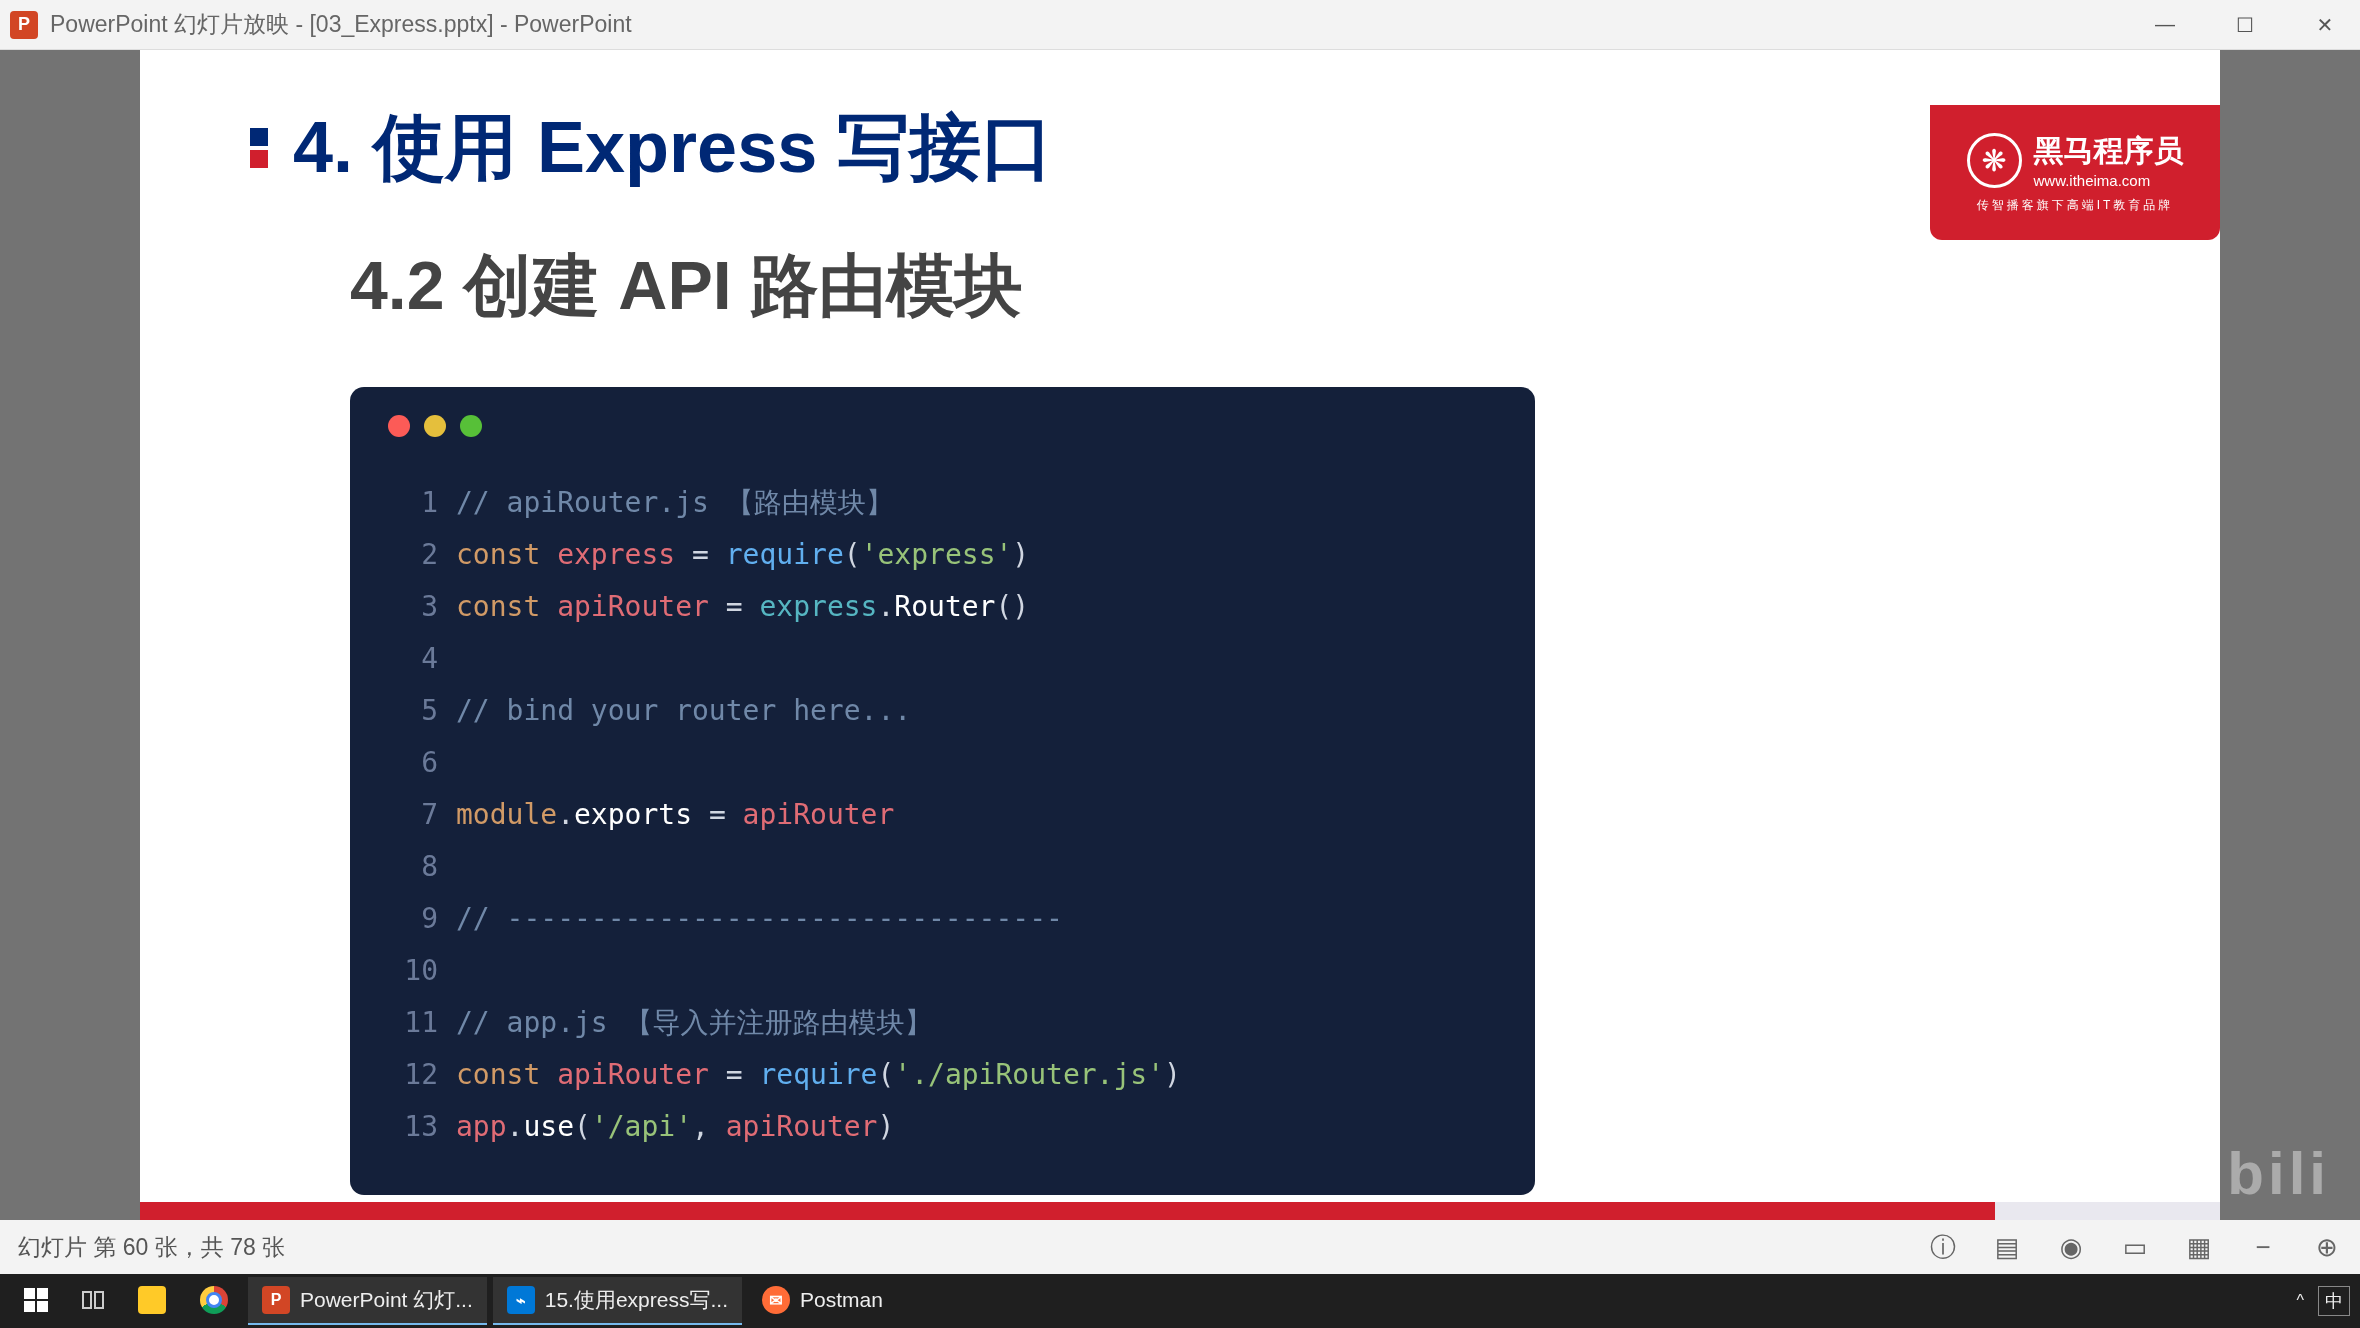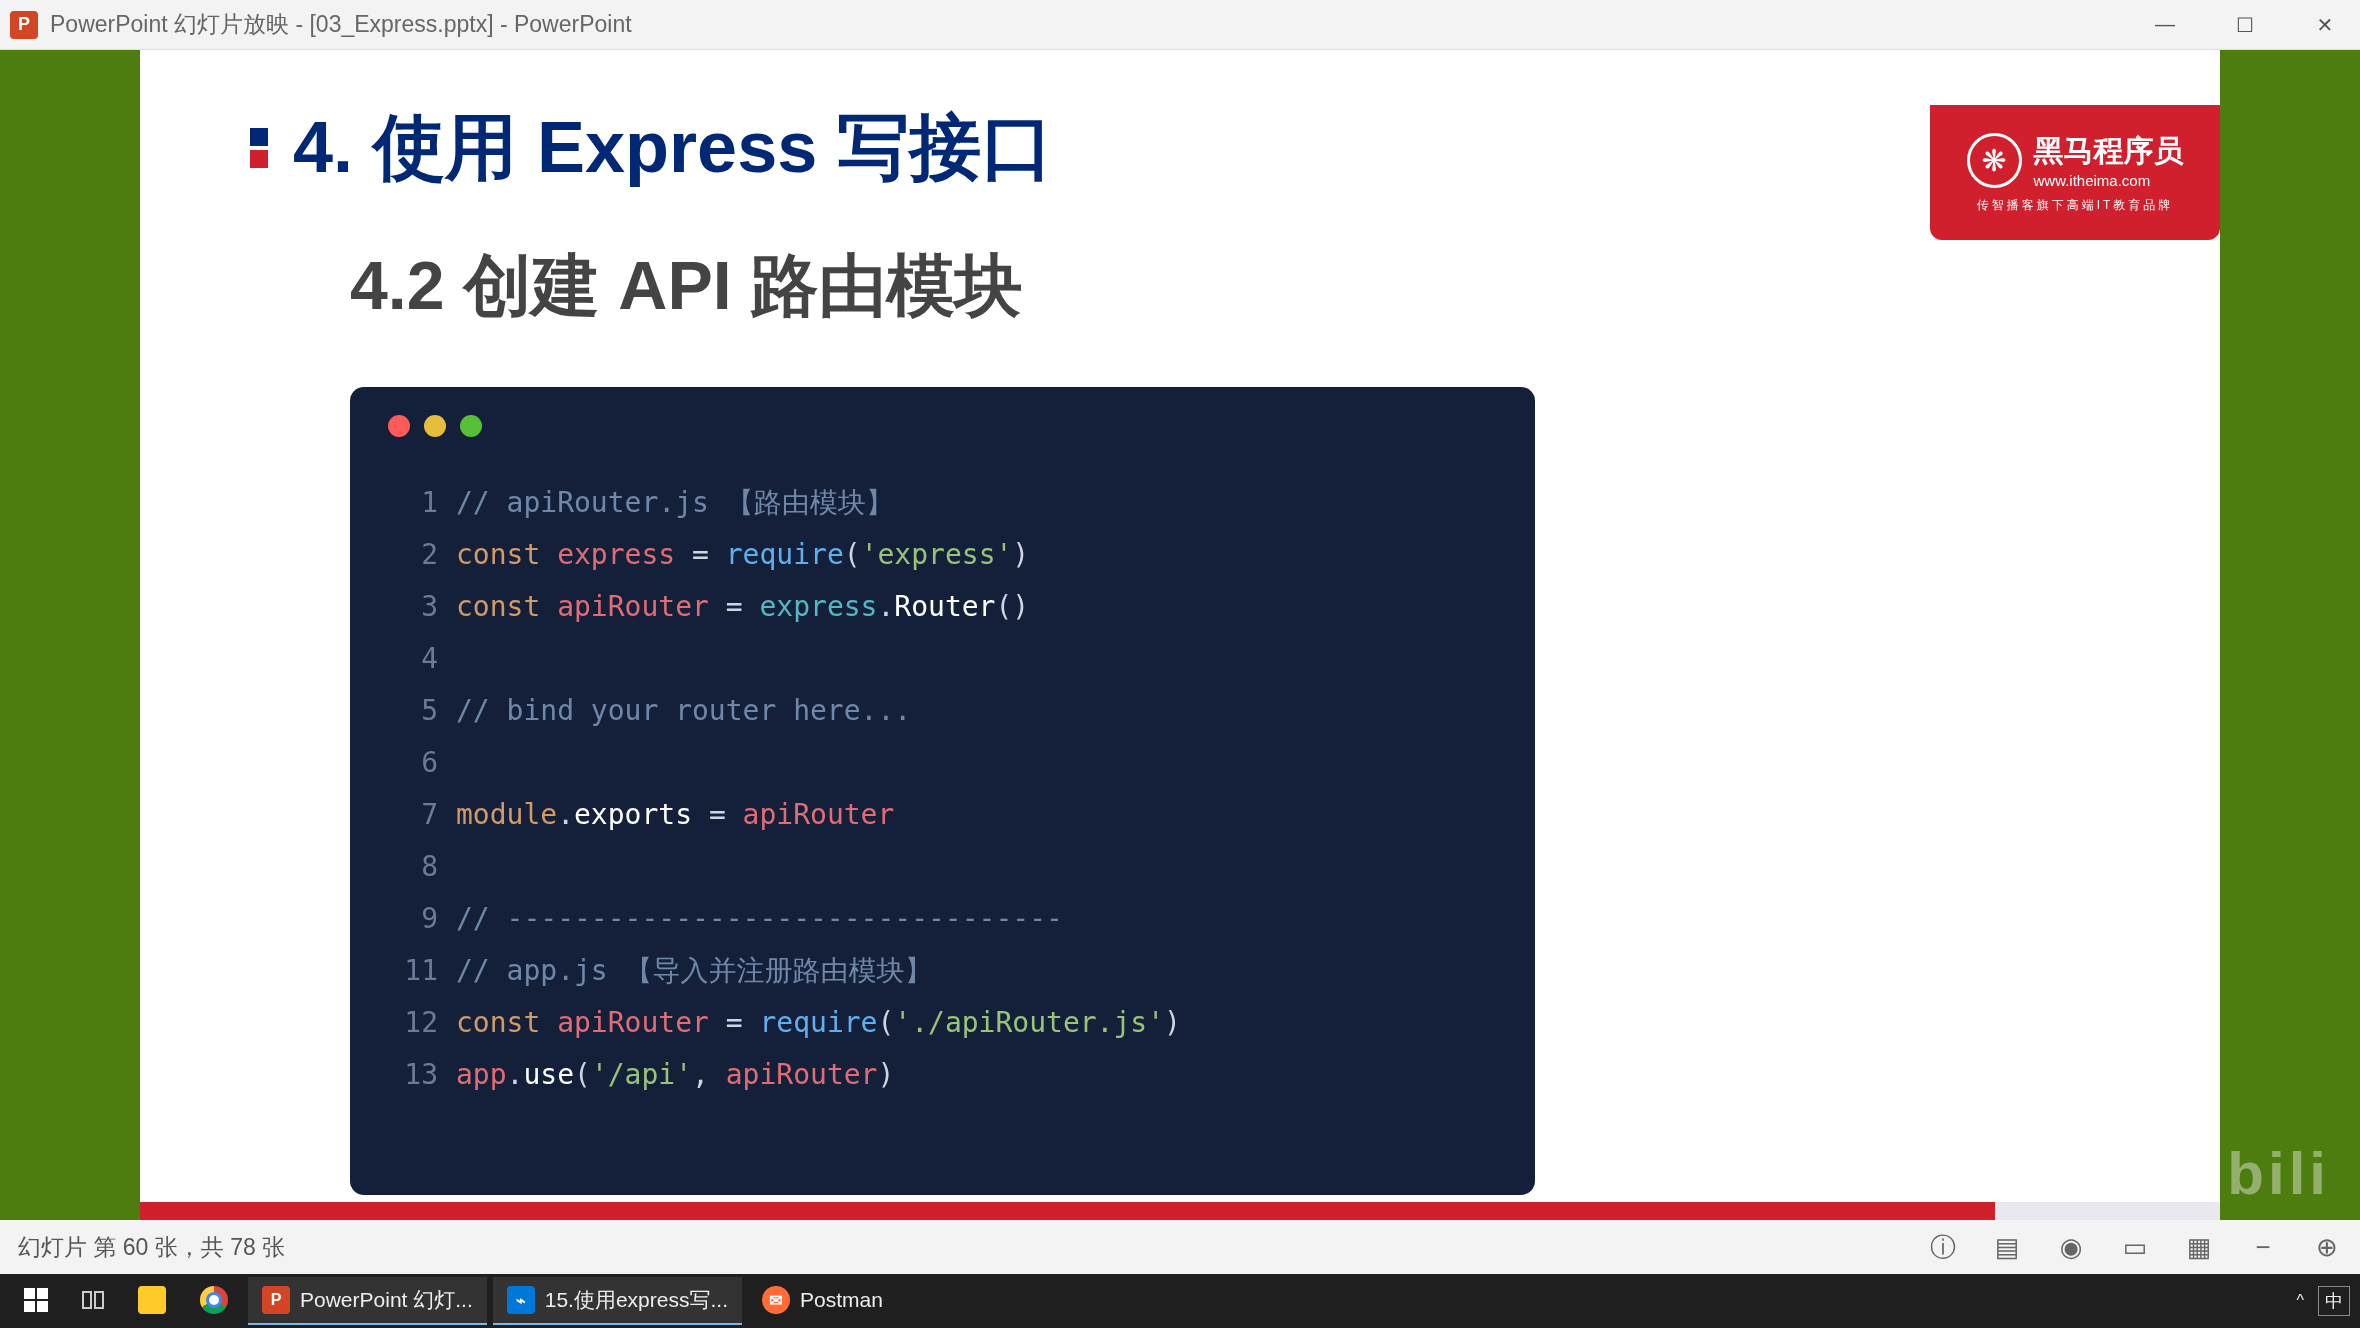--- a/index.html
+++ b/index.html
@@ -37,21 +37,21 @@
     .titlebar-text { color: #666; font-size: 23px; }
     .titlebar-controls { margin-left: auto; display: flex; gap: 30px; }
     .win-btn {
       width: 50px; height: 32px; display: flex; align-items: center;
       justify-content: center; color: #555; font-size: 20px;
     }
     
     
     .slide-area {
       height: 1170px;
-      background: #4d7c0f;
+      background: #737373;
       display: flex;
       justify-content: center;
       position: relative;
     }
     .slide {
       width: 2080px;
       height: 100%;
       background: #fff;
       position: relative;
       padding: 50px 110px;
@@ -299,20 +299,24 @@
           </div>
           <div class="code-line">
             <span class="ln">8</span>
             <span></span>
           </div>
           <div class="code-line">
             <span class="ln">9</span>
             <span><span class="c-comment">// ---------------------------------</span></span>
           </div>
           <div class="code-line">
+            <span class="ln">10</span>
+            <span></span>
+          </div>
+          <div class="code-line">
             <span class="ln">11</span>
             <span><span class="c-comment">// app.js 【导入并注册路由模块】</span></span>
           </div>
           <div class="code-line">
             <span class="ln">12</span>
             <span><span class="c-keyword">const</span><span class="c-white"> </span><span class="c-var">apiRouter</span><span class="c-white"> = </span><span class="c-func">require</span><span class="c-white">(</span><span class="c-string">'./apiRouter.js'</span><span class="c-white">)</span></span>
           </div>
           <div class="code-line">
             <span class="ln">13</span>
             <span><span class="c-var">app</span><span class="c-white">.</span><span class="c-method">use</span><span class="c-white">(</span><span class="c-string">'/api'</span><span class="c-white">, </span><span class="c-var">apiRouter</span><span class="c-white">)</span></span>

